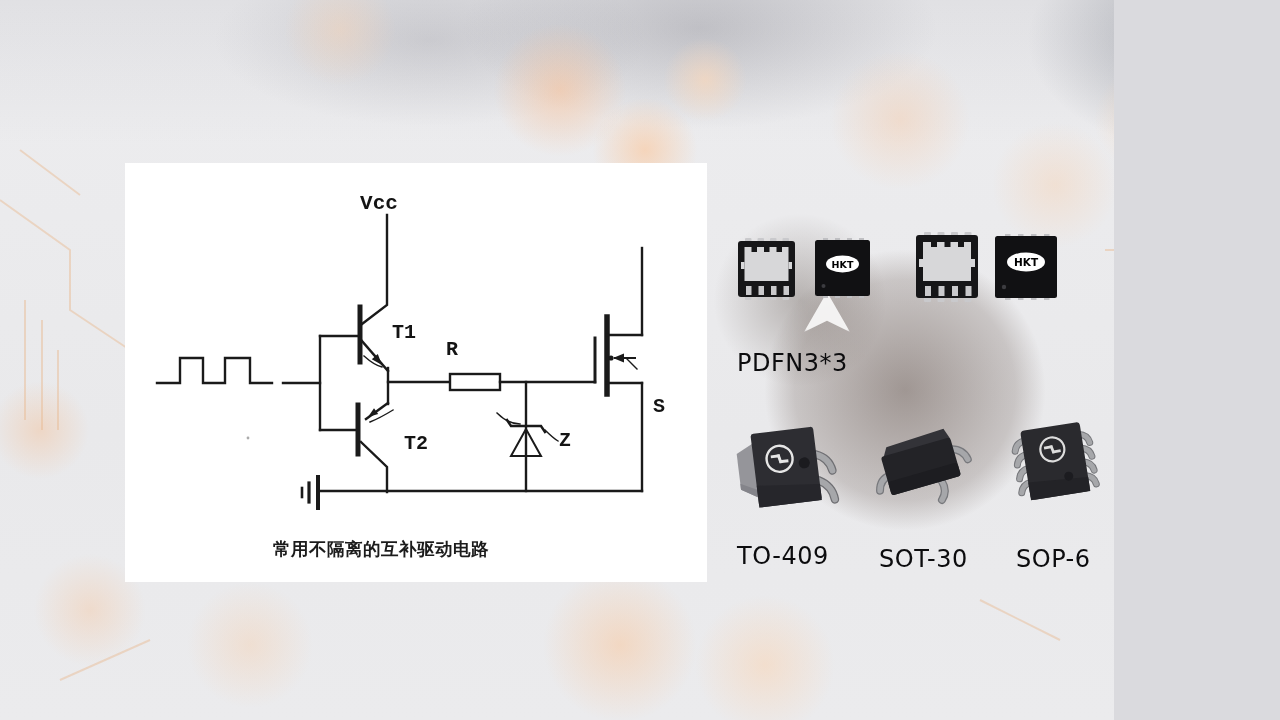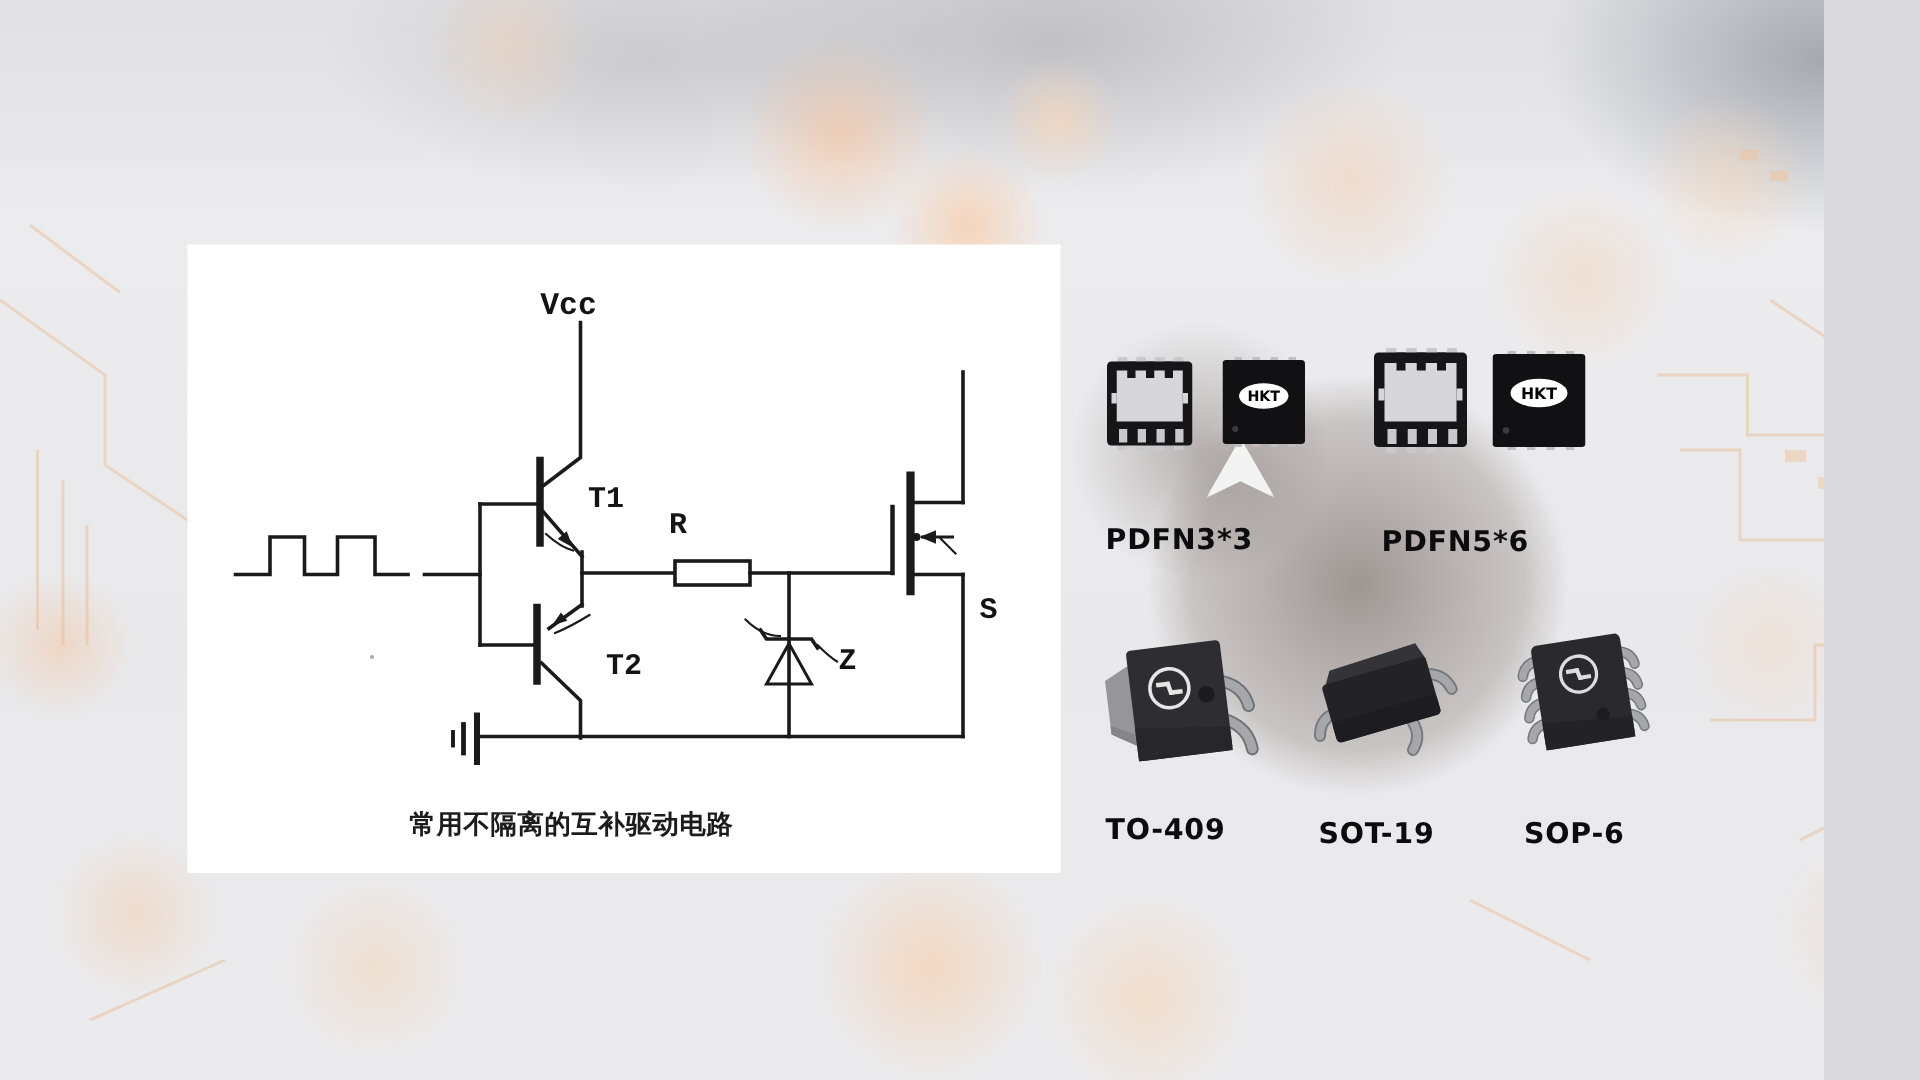--- a/index.html
+++ b/index.html
@@ -1,17 +1,17 @@
 <!DOCTYPE html>
 <html><head>
 <meta charset="utf-8">
 <style>
   html,body{margin:0;padding:0;}
   body{font-family:"Liberation Sans",sans-serif;background:#dadade;}
-  #stage{position:relative;width:1216px;height:720px;overflow:hidden;
+  #stage{position:relative;width:1114px;height:720px;overflow:hidden;
     background:
       radial-gradient(circle 95px at 560px 90px,  rgba(246,196,160,.65), transparent 70%),
       radial-gradient(circle 75px at 645px 150px, rgba(248,205,170,.75), transparent 70%),
       radial-gradient(circle 60px at 705px 80px,  rgba(250,215,185,.65), transparent 70%),
       radial-gradient(circle 100px at 900px 120px, rgba(244,205,175,.50), transparent 70%),
       radial-gradient(circle 90px at 1055px 185px, rgba(246,210,180,.45), transparent 70%),
       radial-gradient(circle 80px at 1150px 120px, rgba(248,215,185,.50), transparent 70%),
       radial-gradient(circle 80px at 340px 30px,   rgba(247,210,180,.45), transparent 70%),
       radial-gradient(circle 70px at 40px 430px,   rgba(242,196,160,.50), transparent 70%),
       radial-gradient(circle 80px at 90px 610px,   rgba(244,200,165,.45), transparent 70%),
@@ -28,21 +28,21 @@
       linear-gradient(180deg, rgba(150,150,160,.14), rgba(150,150,160,0) 20%),
       linear-gradient(180deg,#ededef,#e9e9eb 60%,#ebebed);
   }
   .traces{position:absolute;left:0;top:0;pointer-events:none;}
   .chevron{position:absolute;left:804px;top:292px;width:46px;height:40px;
     background:rgba(255,255,255,.85);filter:blur(1.5px);
     clip-path:polygon(50% 0,100% 100%,50% 72%,0 100%);}
   .panel{position:absolute;left:125px;top:163px;width:582px;height:419px;background:#fff;}
   .pkg{position:absolute;}
   .pkg-label{position:absolute;font-family:"DejaVu Sans","Liberation Sans",sans-serif;
-    font-weight:700;font-size:19px;color:#0c0c0e;letter-spacing:.5px;white-space:nowrap;}
+    font-weight:400;font-size:24px;color:#0c0c0e;letter-spacing:.5px;white-space:nowrap;}
   svg text.mono{font-family:"Liberation Mono","DejaVu Sans Mono",monospace;font-weight:bold;fill:#141414;}
   svg text.caption{font-family:"DejaVu Sans","Liberation Sans",sans-serif;font-weight:600;fill:#1c1c1c;letter-spacing:.5px;}
   svg text.hkt{font-family:"DejaVu Sans","Liberation Sans",sans-serif;font-weight:bold;fill:#000;}
 </style>
 </head>
 <body>
 
 <div id="stage">
 
   <svg class="traces" width="1280" height="720">
@@ -217,21 +217,20 @@
         <rect x="36" y="61" width="5.5" height="5"></rect>
         <rect x="49" y="61" width="5.5" height="5"></rect>
     </g>
     <rect x="0" y="2" width="62" height="62" rx="2.5" fill="#111113"></rect>
     <ellipse cx="31" cy="28" rx="19" ry="9.5" fill="#ffffff"></ellipse>
     <text class="hkt" x="31" y="32" font-size="10.5" text-anchor="middle">HKT</text>
     <circle cx="9" cy="53" r="2.2" fill="#3c3c40"></circle>
   </svg>
 
   <div class="pkg-label" style="left:737px;top:349px">PDFN3*3</div>
-  <div class="pkg-label" style="left:921px;top:350px">PDFN5*6</div>
 
   <svg class="pkg" style="left:731px;top:416px;transform:rotate(-7deg)" width="112" height="108" viewBox="0 0 112 108">
     <g stroke="#6f6f73" stroke-width="8.5" fill="none" stroke-linecap="round">
       <path d="M86,42 q13,5 15,18"></path>
         <path d="M86,68 q13,7 14,21"></path>
     </g>
     <g stroke="#a6a7aa" stroke-width="6" fill="none" stroke-linecap="round">
       <path d="M86,42 q13,5 15,18"></path>
         <path d="M86,68 q13,7 14,21"></path>
     </g>
@@ -296,16 +295,16 @@
       <g fill="#dddddd" transform="translate(54,33)">
         <rect x="-8" y="-4" width="8.5" height="2.8"></rect>
         <rect x="-0.5" y="1.2" width="8.5" height="2.8"></rect>
         <polygon points="-2.3,-4 0.5,-4 2.3,4 -0.5,4"></polygon>
       </g>
     </g>
     <circle cx="66" cy="62" r="4.5" fill="#1c1c20"></circle>
   </svg>
 
   <div class="pkg-label" style="left:737px;top:542px">TO-409</div>
-  <div class="pkg-label" style="left:879px;top:545px">SOT-19</div>
+  <div class="pkg-label" style="left:879px;top:545px">SOT-30</div>
   <div class="pkg-label" style="left:1016px;top:545px">SOP-6</div>
 
 </div>
 
 </body></html>

